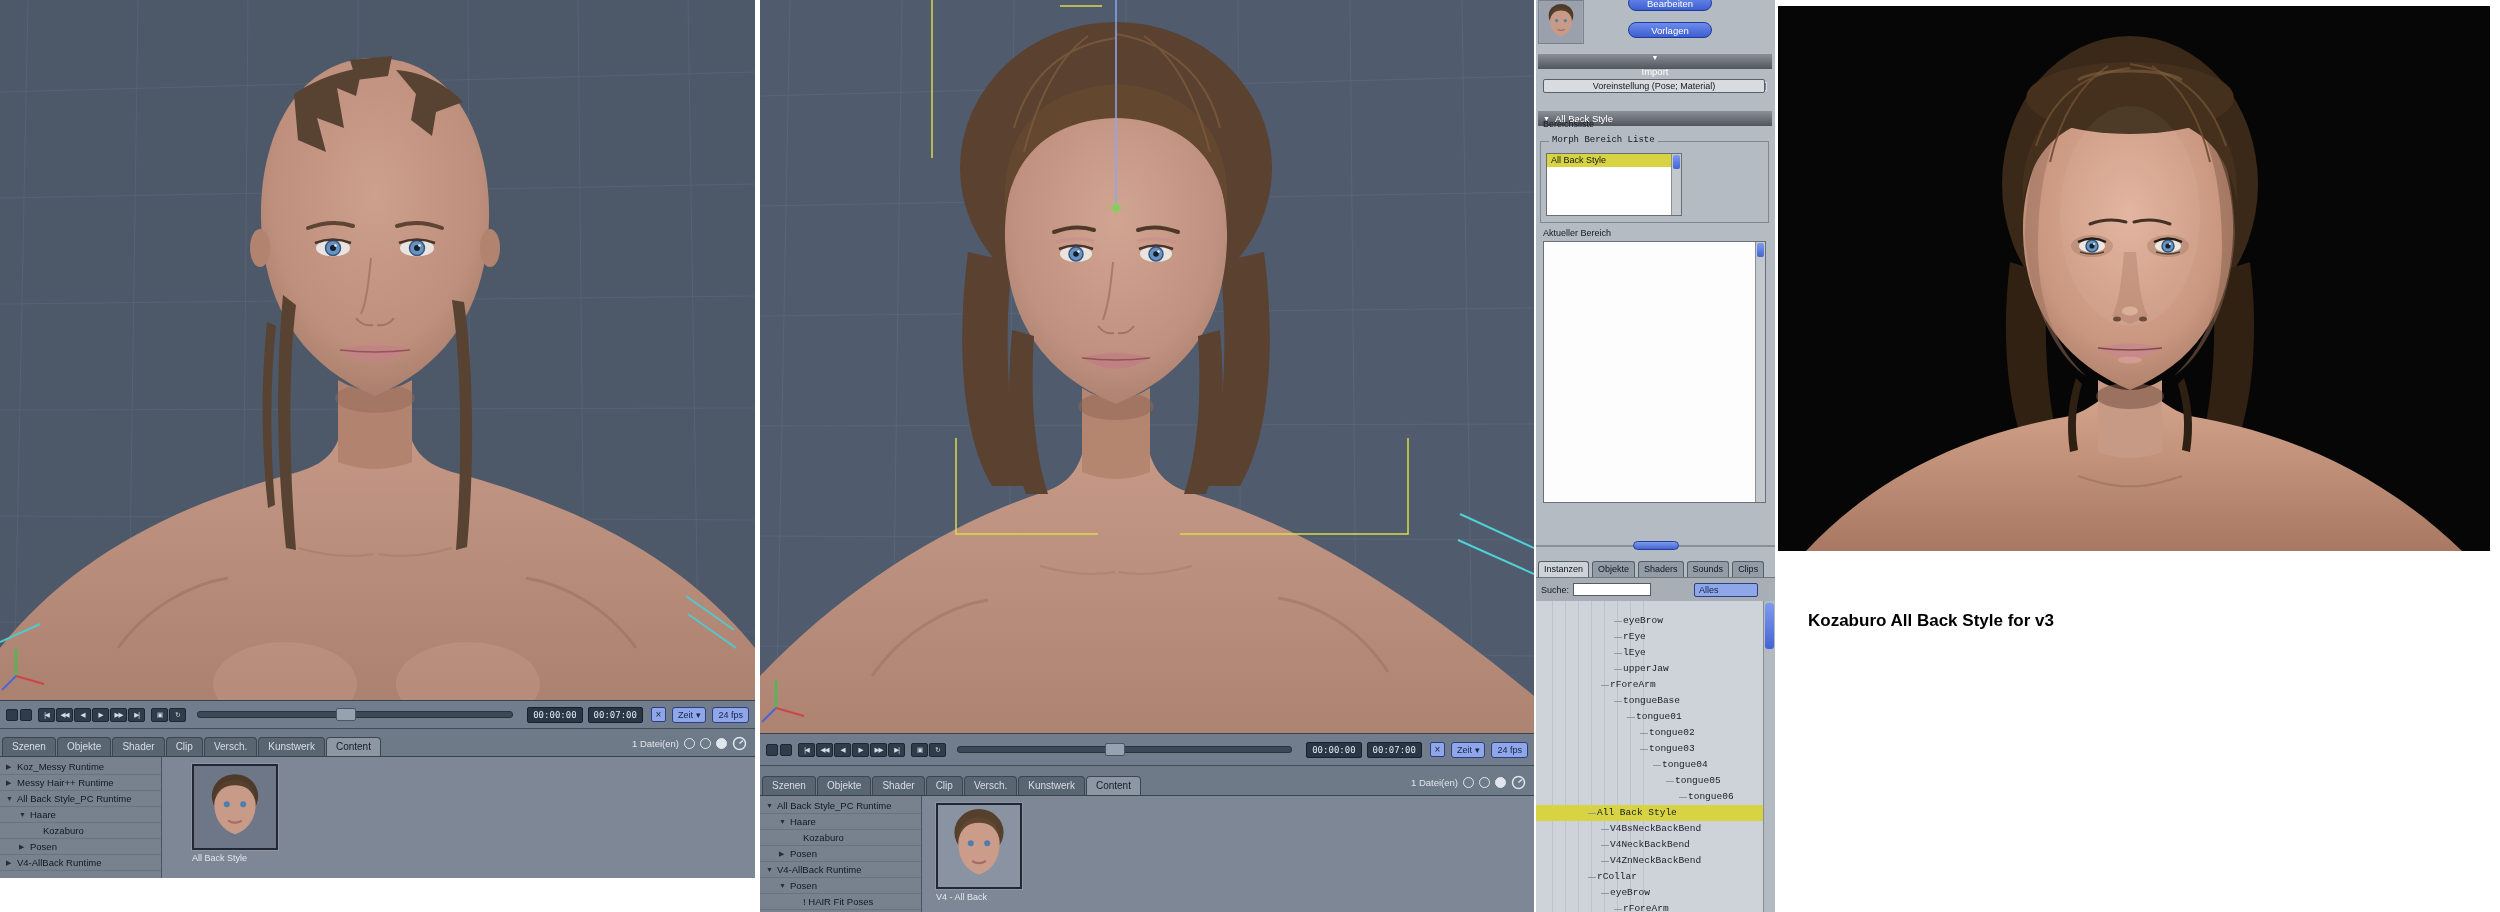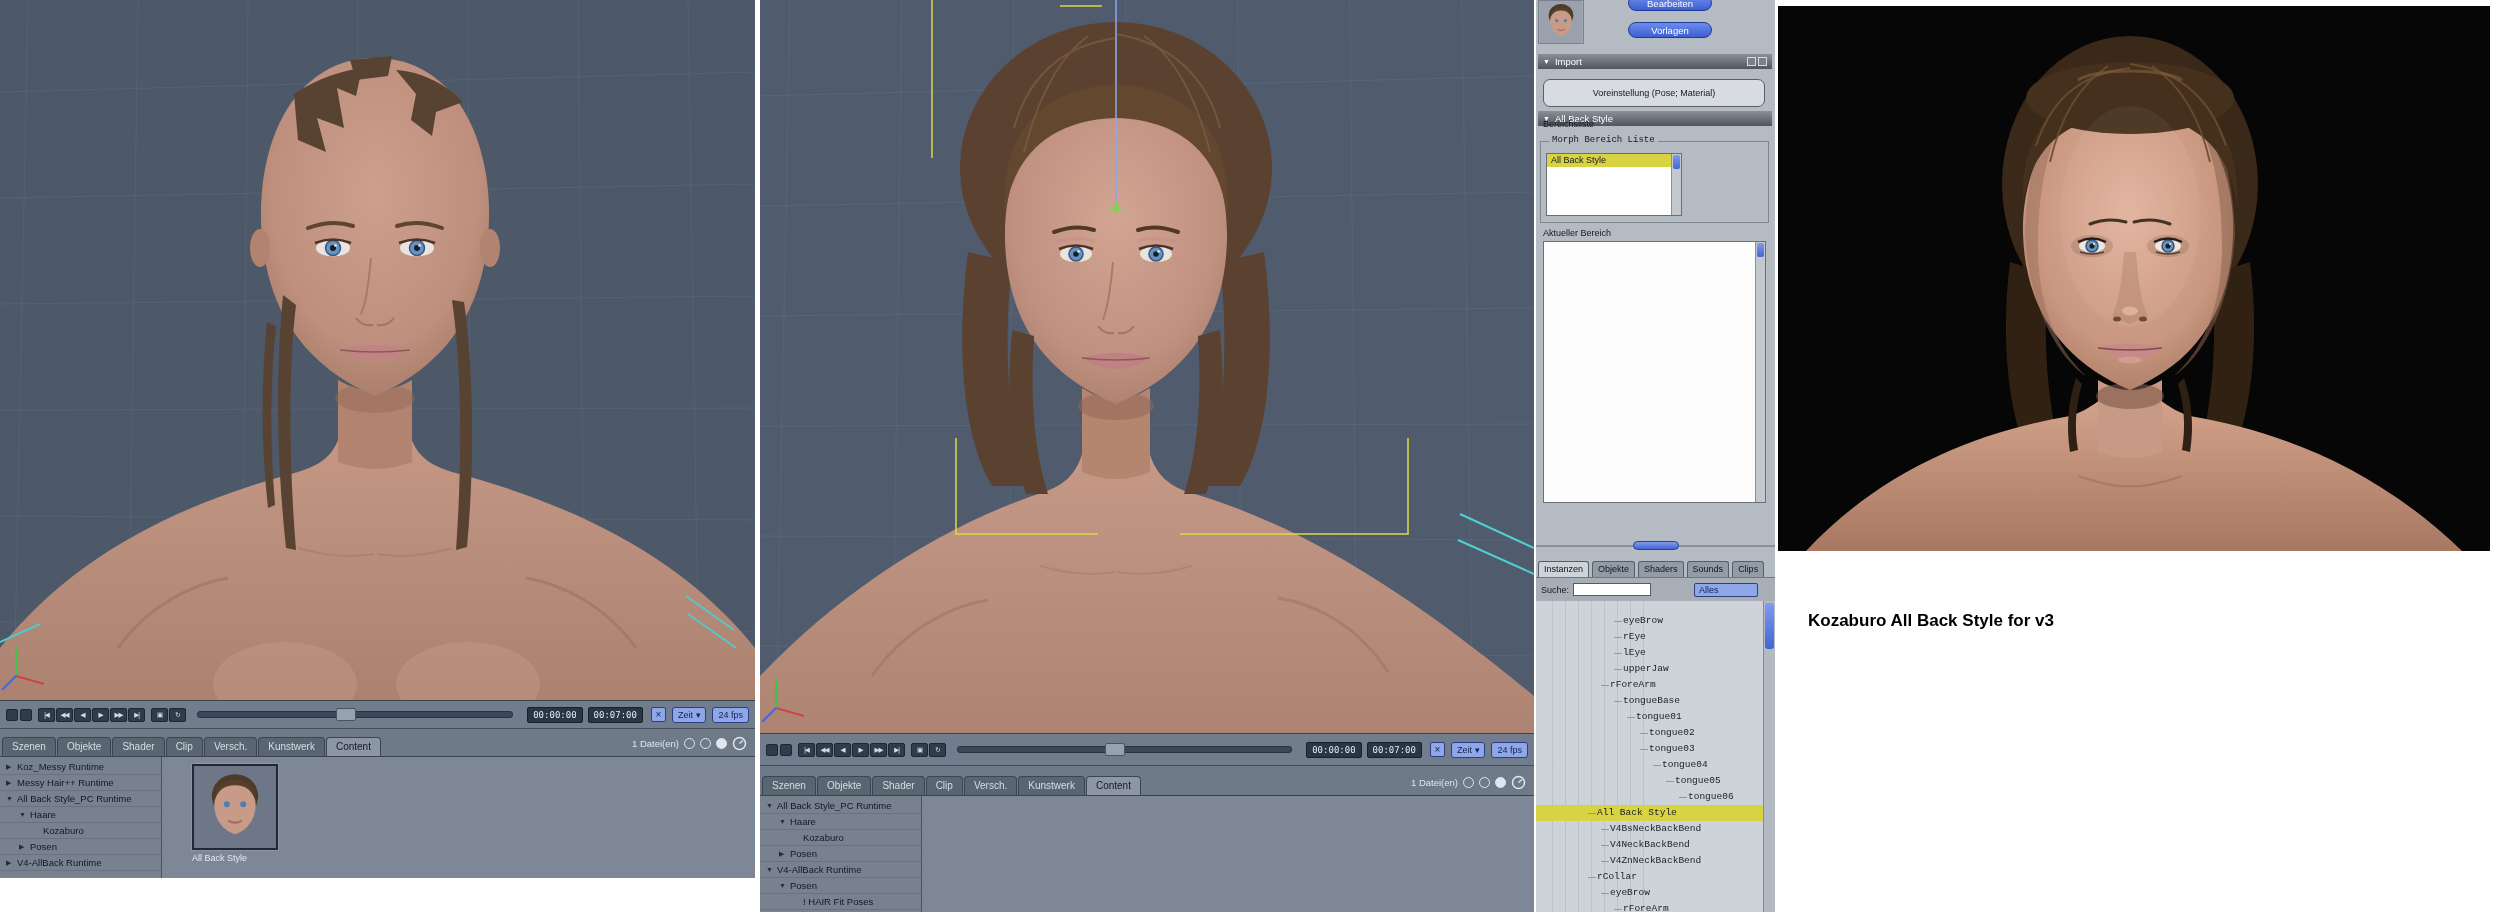--- a/index.html
+++ b/index.html
@@ -65,27 +65,27 @@
   .avatar { position:absolute; left:2px; top:0; width:46px; height:44px; border:1px solid #7b828c; }
   .avatar svg { display:block; width:100%; height:100%; }
   .btn-blue { position:absolute; left:92px; width:84px; height:16px;
     background:linear-gradient(#6e8cec,#3d5fd0); color:#fff; font-size:9.5px;
     display:flex; align-items:center; justify-content:center; border-radius:8px; border:1px solid #1e3a9a; }
   #btn-bearbeiten { top:-5px; }
   #btn-vorlagen { top:22px; }
   .sec-hdr { position:absolute; left:2px; right:3px; height:15px;
     background:linear-gradient(#8a8f98,#50555e); color:#fff; font-size:9.5px;
     display:flex; align-items:center; gap:5px; padding:0 5px; }
-  #hdr-import { top:54px; }
+  #hdr-import { top:54px;flex-direction:column; }
   #hdr-style  { top:111px; }
   .hdr-tri { font-size:7px; }
   .hdr-icons { margin-left:auto; display:flex; gap:2px; }
   .hdr-ic { width:9px; height:9px; border:1px solid #d8dce2; background:#7a7f88; }
-  #btn-preset { position:absolute; left:7px; right:10px; top:79px; height:28px;
-    background:#d8dbdf; border:1px solid #5a5f66; border-radius:7px; font-size:9px;
+  #btn-preset { position:absolute; left:7px; right:10px; top:79px; height:14px;
+    background:#d8dbdf; border:1px solid #5a5f66; border-radius:2px; font-size:9px;
     display:flex; align-items:center; justify-content:center; color:#14181e; }
   .p-label { position:absolute; font-size:9px; color:#14181e; }
   #lbl-bereich { left:7px; top:119px; }
   #lbl-morph { left:13px; top:135px; background:#b5bbc3; padding:0 3px; z-index:2;font-family:Liberation Mono, monospace; }
   #lbl-aktuell { left:7px; top:228px; }
   .groupbox { position:absolute; left:4px; right:6px; top:141px; height:82px; border:1px solid #82878e; }
   .morph-list { position:absolute; left:10px; top:153px; width:136px; height:63px;
     background:#fff; border:1px solid #6a6f76; display:flex; z-index:1; }
   .m-rows { flex:1; }
   .m-row { height:13px; font-size:9px; padding:1px 4px; color:#14181e; white-space:nowrap; }
@@ -516,20 +516,36 @@
         </div>
         <div class="t-row" style="--indent: 1;">
           <span class="t-arrow">▼</span>
           <span>Posen</span>
         </div>
         <div class="t-row" style="--indent: 2;">
           <span class="t-arrow"></span>
           <span>! HAIR Fit Poses</span>
         </div>
       </div>
+    <div class="bcontent">
+      <div class="thumb-card">
+        <div class="thumb-frame">
+          <svg viewBox="0 0 60 60">
+              <rect width="60" height="60" fill="#8a93a2"></rect>
+              <ellipse cx="30" cy="20" rx="18" ry="17" fill="#54402c"></ellipse>
+              <path d="M30,11 C41,11 46,21 45,31 C44,41 39,48 30,51 C21,48 16,41 15,31 C14,21 19,11 30,11 Z" fill="#cb9c8a"></path>
+              <path d="M15,25 C15,15 21,9 30,9 C39,9 45,15 45,25 C43,17 38,13 30,13 C22,13 17,17 15,25 Z" fill="#5e4630"></path>
+              <circle cx="24" cy="28" r="2.2" fill="#4e7eb0"></circle>
+              <circle cx="36" cy="28" r="2.2" fill="#4e7eb0"></circle>
+              <path d="M25,41 Q30,44 35,41" stroke="#a86a68" stroke-width="1.6" fill="none"></path>
+            </svg>
+        </div>
+        <div class="thumb-label">V4 - All Back</div>
+      </div>
+    </div>
   </div>
 </section>
 
 <section class="panel" id="p-props">
   <div class="avatar">
     <svg viewBox="0 0 60 58">
         <rect width="60" height="58" fill="#9aa1ad"></rect>
         <ellipse cx="30" cy="20" rx="17" ry="16" fill="#4e3a28"></ellipse>
         <path d="M30,11 C41,11 46,21 45,30 C44,39 39,46 30,49 C21,46 16,39 15,30 C14,21 19,11 30,11 Z" fill="#c89a88"></path>
         <path d="M15,25 C15,15 21,9 30,9 C39,9 45,15 45,25 C43,17 38,13 30,13 C22,13 17,17 15,25 Z" fill="#54402c"></path>

